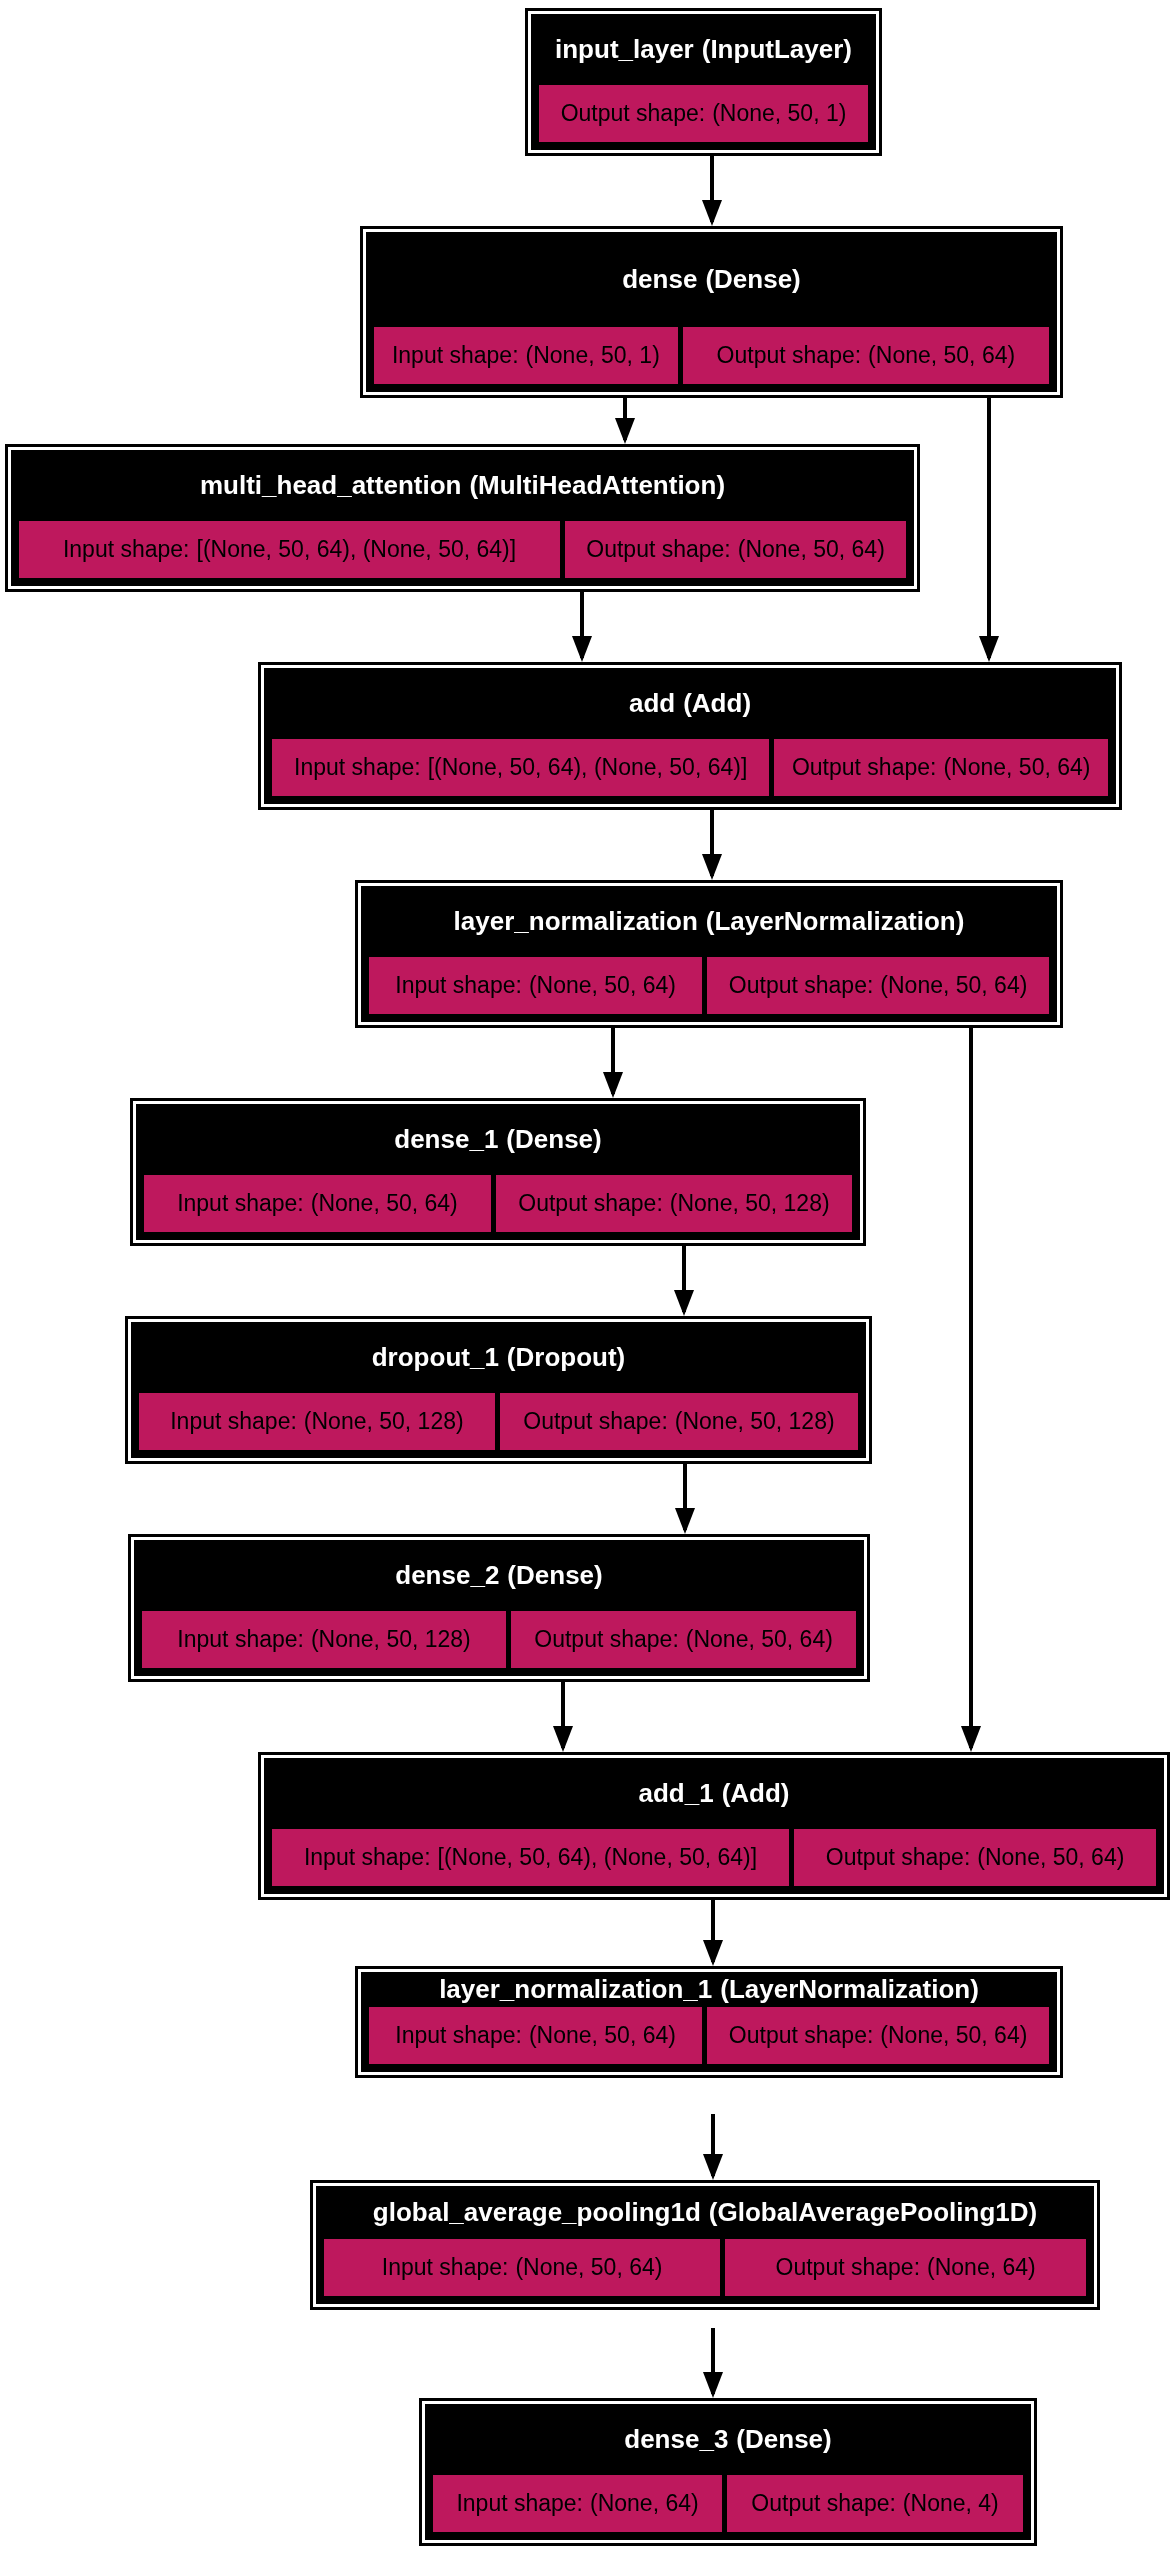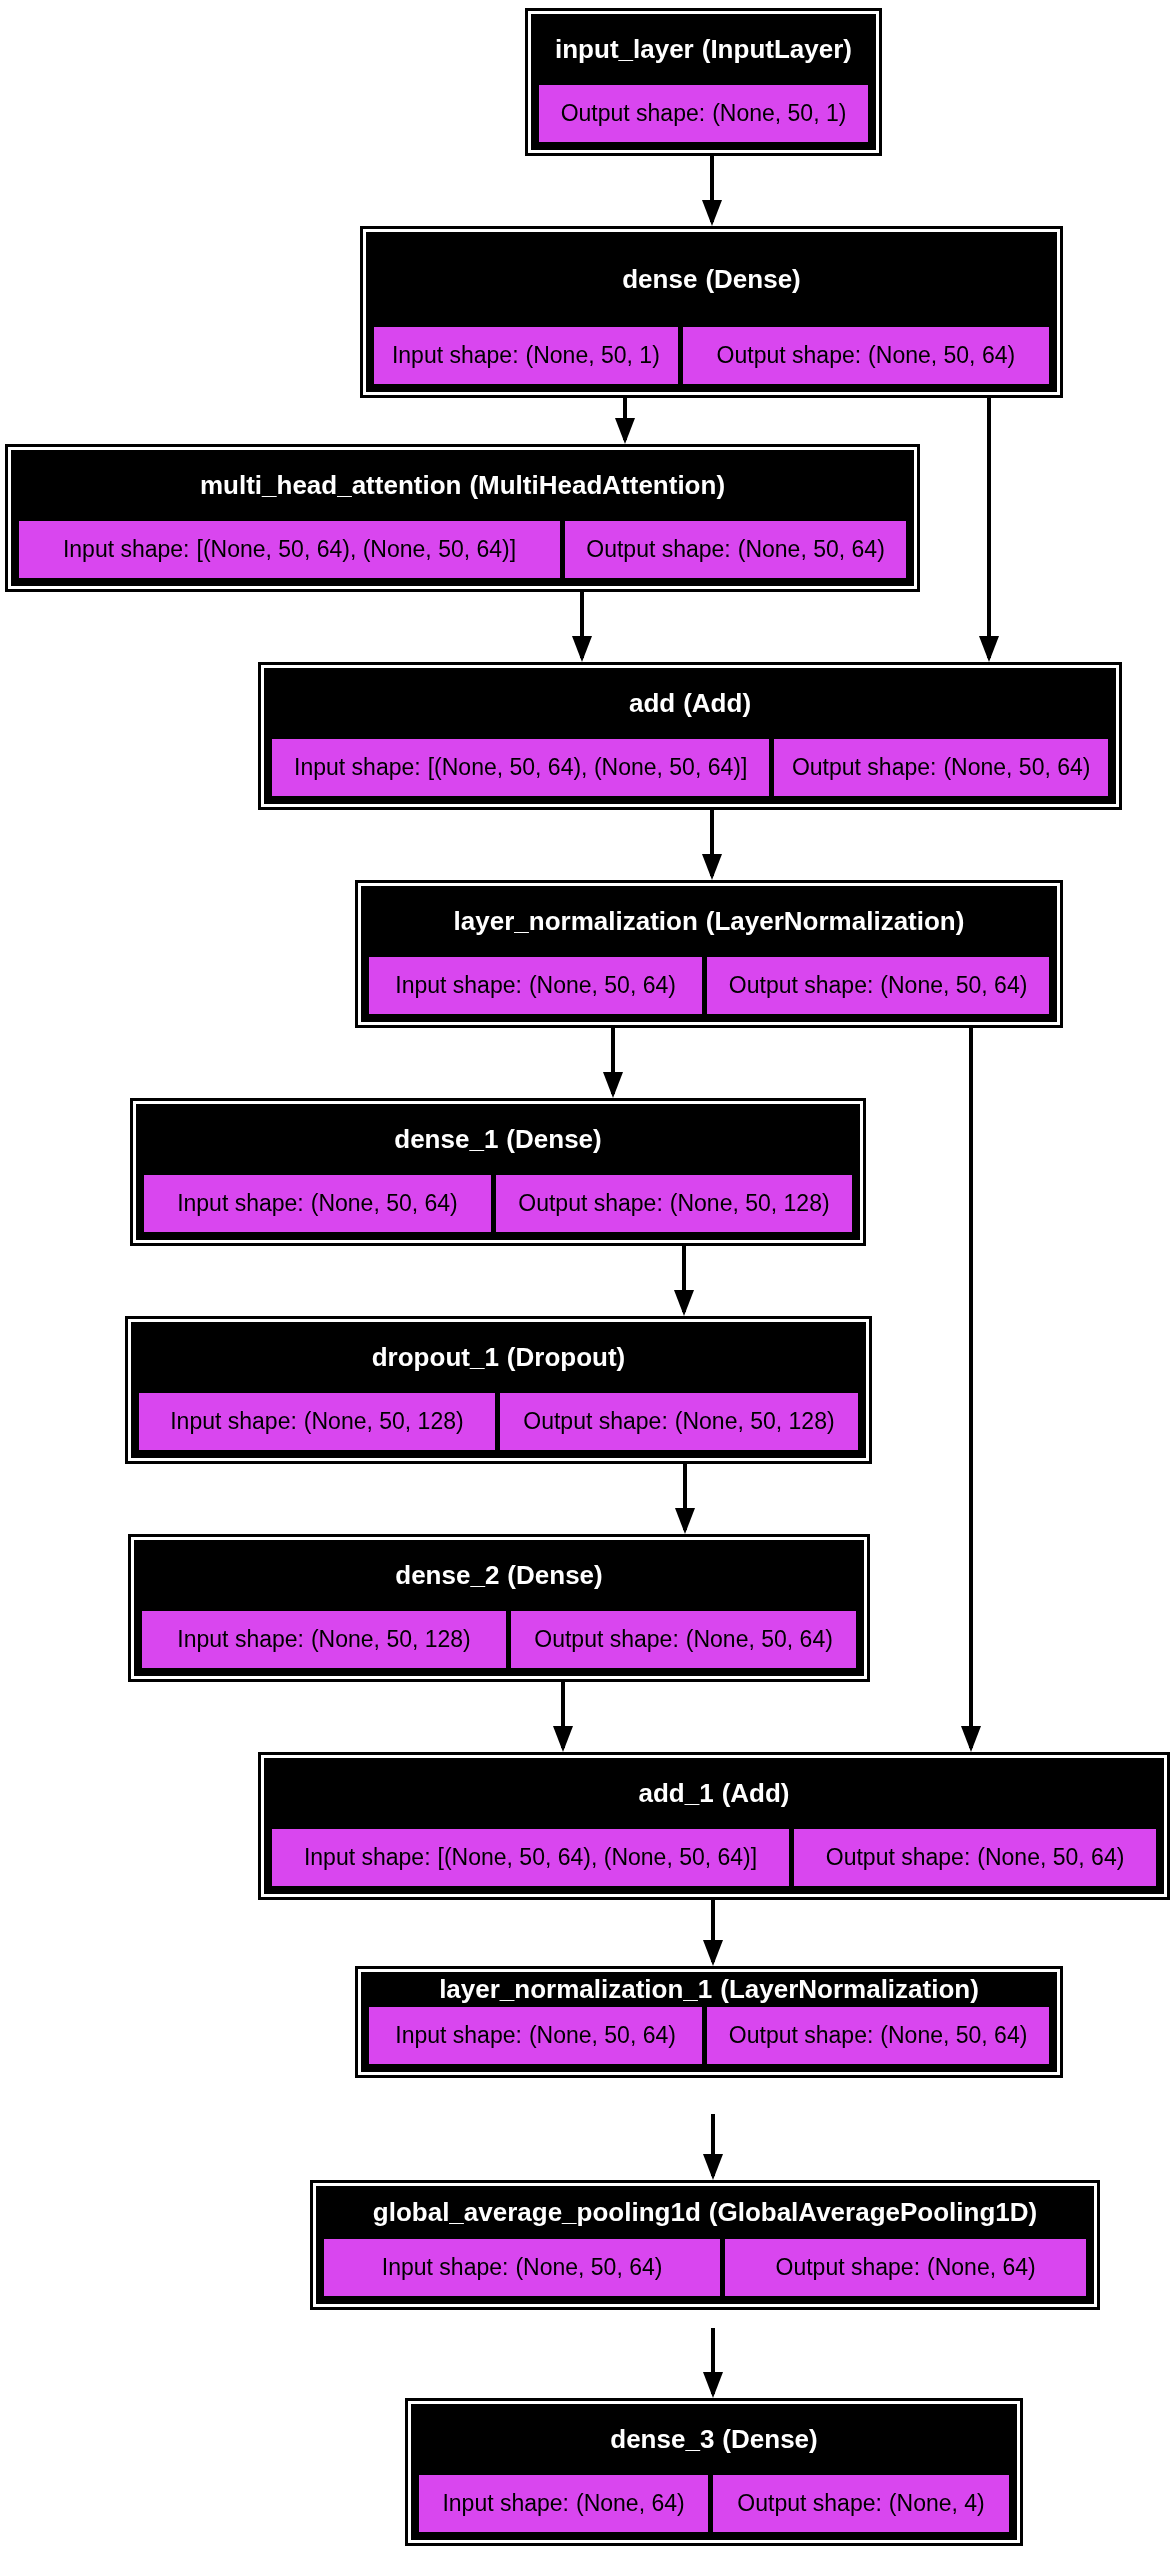--- a/index.html
+++ b/index.html
@@ -39,21 +39,21 @@
   .title .cls { font-weight:bold; margin-left:8px; }
   .cells {
     display:flex;
     gap:5px;
     margin:0 8px 8px 8px;
     height:57px;
     flex:0 0 57px;
   }
   .cell {
     box-sizing:border-box;
-    background:#d946ef;
+    background:#be185d;
     color:#000;
     display:flex; align-items:center; justify-content:center;
     font-size:23px;
     white-space:nowrap;
     overflow:hidden;
   }
   .cell .pfx { margin-right:7px; }
   .cell b { font-weight:normal; }
   .cell.grow { flex:1 1 auto; }
 </style>
@@ -283,21 +283,21 @@
             <b>(None, 50, 64)</b>
           </div>
         <div class="cell grow">
             <span class="pfx">Output shape:</span>
             <b>(None, 64)</b>
           </div>
       </div>
     </div>
   </div>
 
-  <div class="node" style="left:405px;top:2398px;width:618px;height:148px">
+  <div class="node" style="left:419px;top:2398px;width:618px;height:148px">
     <div class="inner">
       <div class="title">
           <b>dense_3</b>
           <span class="cls">(Dense)</span>
         </div>
       <div class="cells">
         <div class="cell" style="flex:0 0 49%">
             <span class="pfx">Input shape:</span>
             <b>(None, 64)</b>
           </div>

